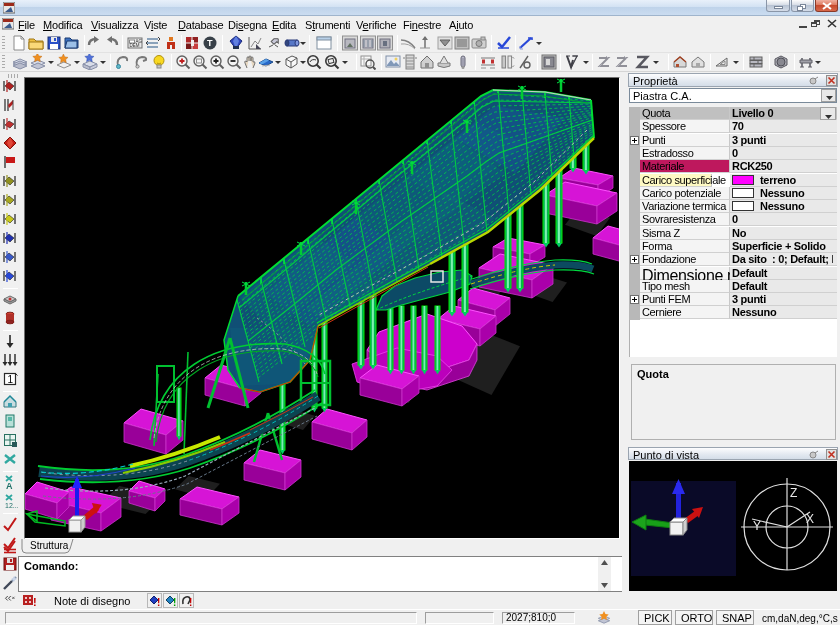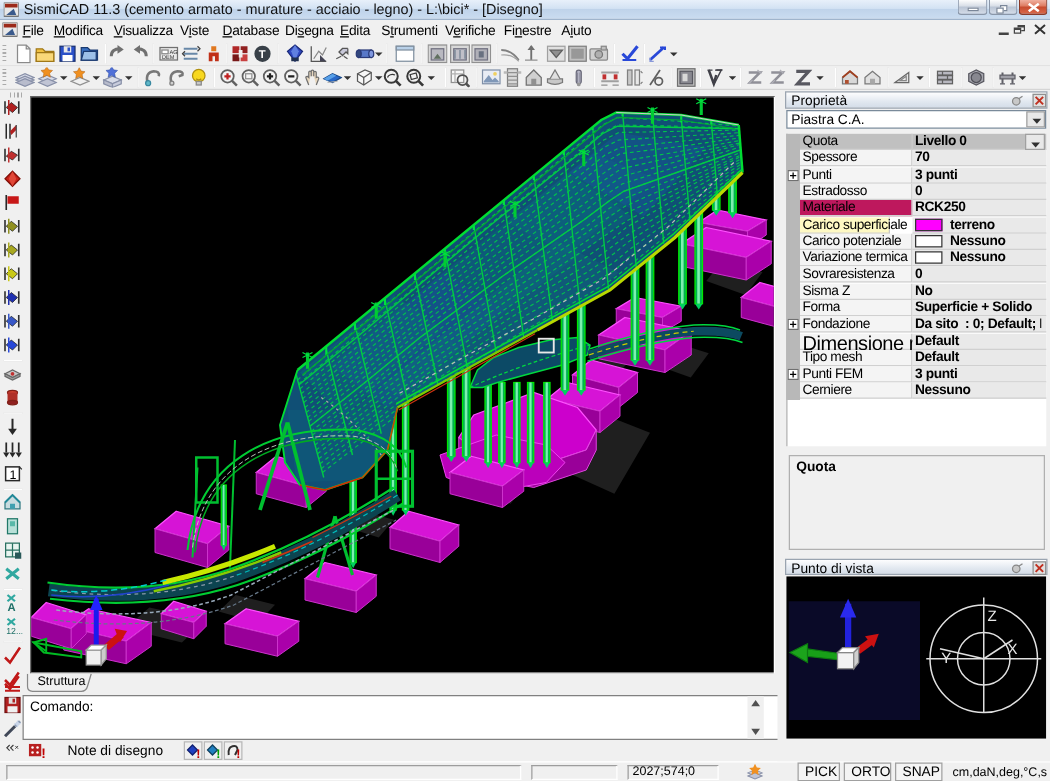--- a/index.html
+++ b/index.html
@@ -9,21 +9,20 @@
 .sunk{border-top:1px solid #9d9d9d;border-left:1px solid #9d9d9d;border-bottom:1px solid #fff;border-right:1px solid #fff;}
 u{text-decoration:underline;}
 </style></head><body>
 
 <div class="abs" style="left:0;top:0;width:840px;height:16px;background:linear-gradient(#e8f0fa 0%,#d3e2f3 45%,#bfd3ea 50%,#cadcf0 100%);border-bottom:1px solid #9fb4cc;">
  <svg class="abs" style="left:3px;top:2px" width="12" height="12" viewBox="0 0 12 12">
    <rect x="0" y="0" width="12" height="11" fill="#e8e8e8" stroke="#666"></rect>
    <rect x="1" y="1" width="10" height="3" fill="#9c2a1a"></rect>
    <path d="M2 10 L8 5 L10 10 Z" fill="#3a5a8c"></path>
  </svg>
- <div class="abs" style="left:19px;top:2px;font-size:11.5px;color:#111;">SismiCAD 11.3 (cemento armato - murature - acciaio - legno) - L:\bici* - [Disegno]</div>
  <div class="abs" style="left:766px;top:0;width:24px;height:12px;background:linear-gradient(#fdfdfd,#d7dde6 45%,#b9c4d4 50%,#d4dce8);border:1px solid #8a96a8;border-top:none;border-radius:0 0 3px 3px;">
    <div class="abs" style="left:7px;top:6px;width:9px;height:3px;background:#fff;border:1px solid #7a8699;"></div>
  </div>
  <div class="abs" style="left:791px;top:0;width:23px;height:12px;background:linear-gradient(#fdfdfd,#d7dde6 45%,#b9c4d4 50%,#d4dce8);border:1px solid #8a96a8;border-top:none;border-radius:0 0 3px 3px;">
    <div class="abs" style="left:8px;top:4px;width:6px;height:5px;background:#fff;border:1px solid #7a8699;"></div>
    <div class="abs" style="left:5px;top:6px;width:6px;height:5px;background:#fff;border:1px solid #7a8699;"></div>
  </div>
  <div class="abs" style="left:815px;top:0;width:23px;height:12px;background:linear-gradient(#f0b0a0 0%,#dd7a60 45%,#c74a2e 50%,#d8684a 100%);border:1px solid #8a3a28;border-top:none;border-radius:0 0 3px 3px;color:#fff;">
    <svg class="abs" style="left:6px;top:2px" width="10" height="8" viewBox="0 0 10 8">
         <path d="M1 1 L9 7 M9 1 L1 7" stroke="#fff" stroke-width="2"></path>
@@ -805,21 +804,21 @@
     <rect x="44" y="442" width="12" height="12" fill="#f0f0f0" stroke="#999"></rect>
     <path d="M44,442 l4,-4 h12 l-4,4 z" fill="#ffffff" stroke="#999"></path>
     <path d="M56,442 l4,-4 v11 l-4,5 z" fill="#cccccc" stroke="#999"></path>
   </svg>
 <div class="abs" style="left:21px;top:539px;width:601px;height:15px;background:#f0f0f0;">
 <svg class="abs" style="left:0;top:0" width="56" height="15" viewBox="0 0 56 15">
       <path d="M1 0 L1 10 Q1 14 5 14 L44 14 Q48 14 49 10 L52 0" fill="#f0f0f0" stroke="#888"></path>
     </svg>
 <div class="abs t11" style="left:9px;top:1px;font-size:10px;">Struttura</div>
 </div>
-<div class="abs" style="left:18px;top:556px;width:618px;height:36px;background:#fff;border:1px solid #808080;">
+<div class="abs" style="left:18px;top:556px;width:618px;height:36px;background:#fff;border:1px solid #808080;font-weight:bold;">
 <div class="abs t11" style="left:5px;top:3px;">Comando:</div>
 </div>
 <div class="abs" style="left:598px;top:557px;width:13px;height:34px;background:#f0f0f0;">
 <svg class="abs" style="left:2px;top:2px" width="9" height="8" viewBox="0 0 9 8">
       <path d="M4.5 1 L8 6 H1 Z" fill="#505050"></path>
     </svg>
 <svg class="abs" style="left:2px;top:24px" width="9" height="8" viewBox="0 0 9 8">
       <path d="M4.5 7 L8 2 H1 Z" fill="#505050"></path>
     </svg>
 </div>
@@ -846,21 +845,21 @@
 <div class="abs" style="left:161px;top:0px;width:15px;height:15px;border:1px solid #b8b8b8;"></div>
 <svg class="abs" style="left:163px;top:2px" width="14" height="12" viewBox="0 0 14 12">
       <path d="M2 9 Q1 3 5 2 Q9 1 9 5 L7 9" fill="none" stroke="#303030" stroke-width="1.6"></path>
       <text x="8" y="11" font-size="10" font-weight="bold" fill="#c00000">!</text>
     </svg>
 </div>
 <div class="abs" style="left:0;top:609px;width:840px;height:16px;background:#f0f0f0;border-top:1px solid #fff;">
 <div class="abs sunk" style="left:5px;top:2px;width:412px;height:12px;"></div>
 <div class="abs sunk" style="left:425px;top:2px;width:69px;height:12px;"></div>
 <div class="abs sunk" style="left:502px;top:2px;width:73px;height:12px;"></div>
-<div class="abs t11" style="left:506px;top:2px;font-size:10px;">2027;574;0</div>
+<div class="abs t11" style="left:506px;top:2px;font-size:10px;">2027;810;0</div>
 <svg class="abs" style="left:597px;top:1px" width="14" height="13" viewBox="0 0 16 16">
       <path d="M1 9 l7 -3 7 3 -7 3 z" fill="#d8dce8" stroke="#8890a8"></path>
       <path d="M1 12 l7 -3 7 3 -7 3 z" fill="#c0c4d4" stroke="#8890a8"></path>
       <path d="M8 0 l1.8 3.6 4 .6 -2.9 2.8 .7 4 -3.6 -1.9 -3.6 1.9 .7 -4 -2.9 -2.8 4 -.6 z" fill="#f09020"></path>
     </svg>
 <div class="abs" style="left:638px;top:0px;width:34px;height:15px;background:#f4f4f4;border:1px solid #a0a0a0;"></div>
 <div class="abs t11" style="left:644px;top:2px;">PICK</div>
 <div class="abs" style="left:675px;top:0px;width:38px;height:15px;background:#f4f4f4;border:1px solid #a0a0a0;"></div>
 <div class="abs t11" style="left:681px;top:2px;">ORTO</div>
 <div class="abs" style="left:716px;top:0px;width:38px;height:15px;background:#f4f4f4;border:1px solid #a0a0a0;"></div>

